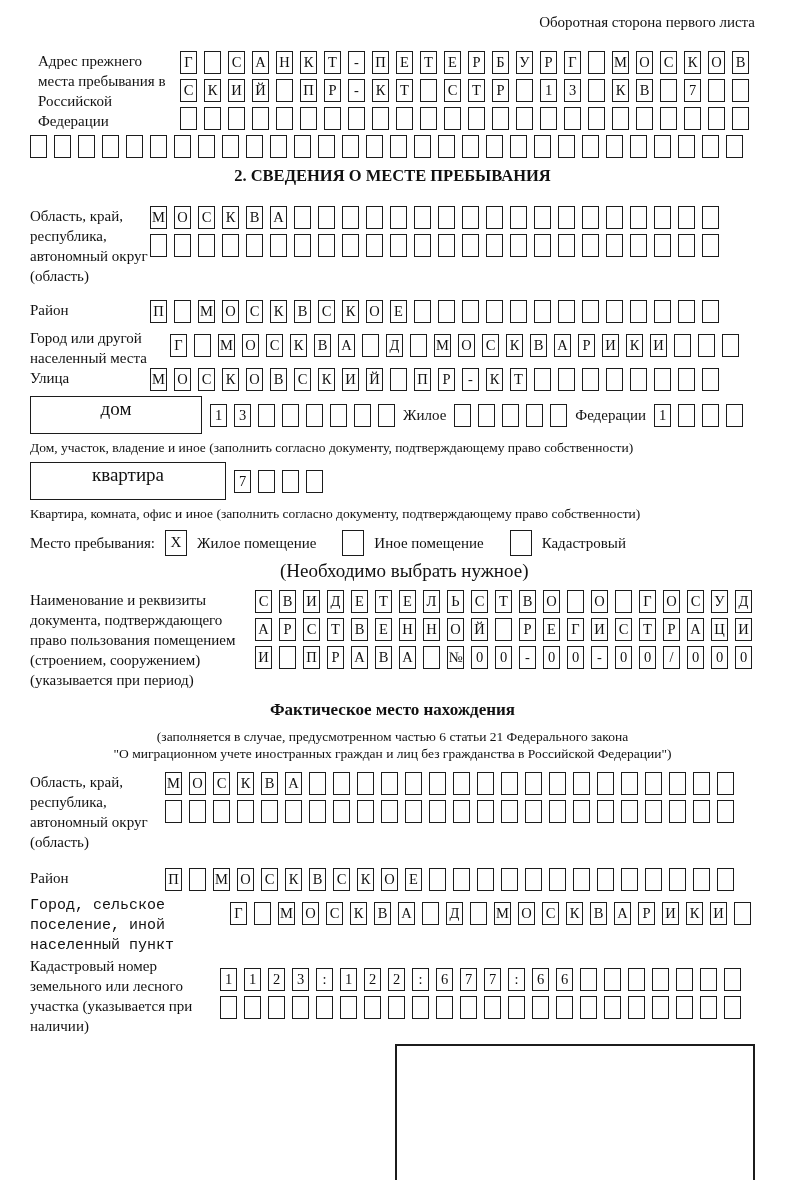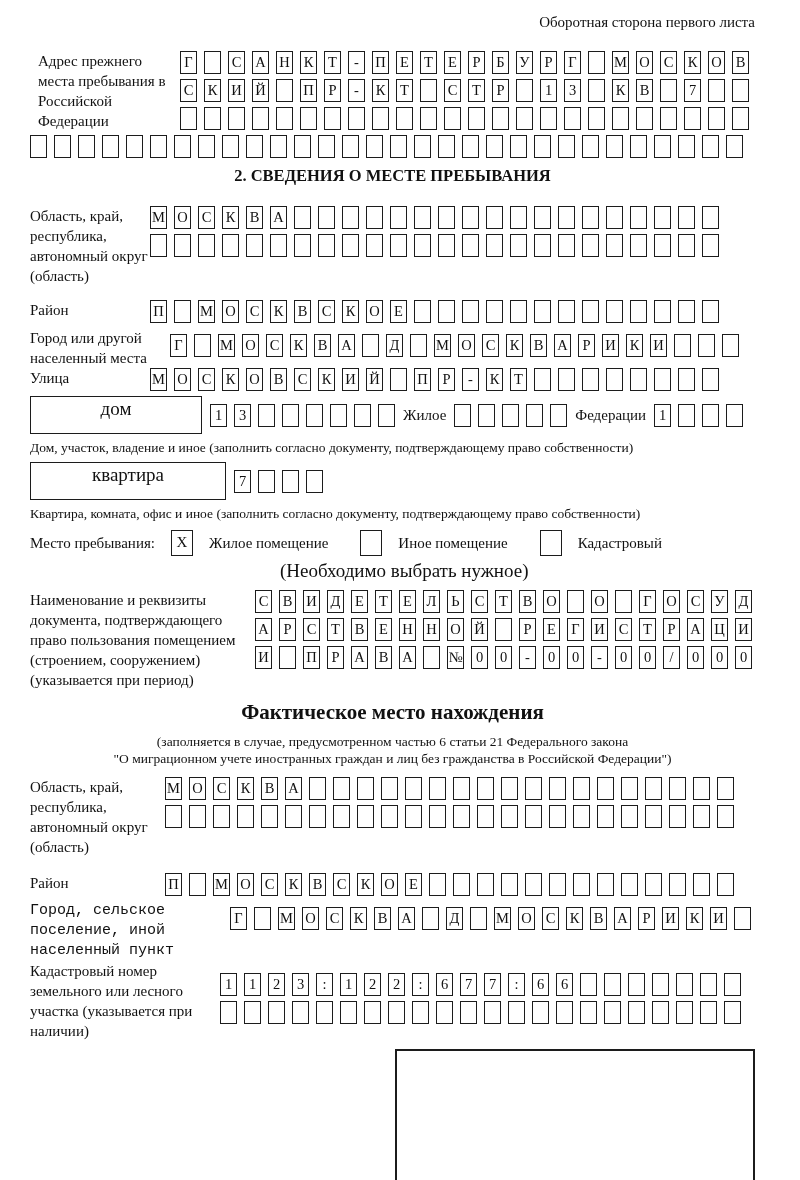--- a/index.html
+++ b/index.html
@@ -16,32 +16,32 @@
   .w190{width:190px;}
   .w225{width:225px;}
   .field{display:flex;align-items:flex-start;}
   .rows{flex:none;}
   .cellrow{display:flex;gap:7px;margin-bottom:5px;}
   .cell{flex:none;width:17px;height:23px;box-sizing:border-box;border:1.5px solid #1c1c1c;
         text-align:center;font-size:14.5px;line-height:20px;}
   .note{font-size:13.5px;line-height:17px;}
   .center{text-align:center;}
   .heading{font-size:16.5px;font-weight:bold;text-align:center;margin:8px 0 20px 0;}
-  .subheading{font-size:21px;font-weight:bold;text-align:center;margin:10px 0 8px 0;}
+  .subheading{font-size:17px;font-weight:bold;text-align:center;margin:10px 0 8px 0;}
   .mb6{margin-bottom:6px;}
   .mb10{margin-bottom:10px;}
   .inline-flex-row{display:flex;align-items:center;gap:8px;margin-bottom:5px;}
   .bigbox{flex:none;box-sizing:border-box;border:1.5px solid #1c1c1c;height:38px;
           text-align:center;font-size:19px;line-height:23px;}
   .dom-box{width:172px;}
   .kv-box{width:196px;}
   .smalllabel{font-size:15px;flex:none;}
   .checkbox{flex:none;width:22px;height:26px;box-sizing:border-box;border:1.5px solid #1c1c1c;
             text-align:center;font-size:15px;line-height:23px;}
-  .stayrow{display:flex;align-items:center;gap:16px;margin-top:8px;font-size:15px;}
+  .stayrow{display:flex;align-items:center;gap:10px;margin-top:8px;font-size:15px;}
   .opt-gap{margin-left:16px;}
   .stay-note{font-size:19px;margin:4px 0 8px 250px;}
   .pad-top6{padding-top:6px;}
   .pad-top12{padding-top:12px;}
   .stamp-box{width:360px;height:174px;box-sizing:border-box;border:2px solid #1c1c1c;
              margin-left:365px;margin-top:8px;}
 </style>
 </head>
 <body>
 

